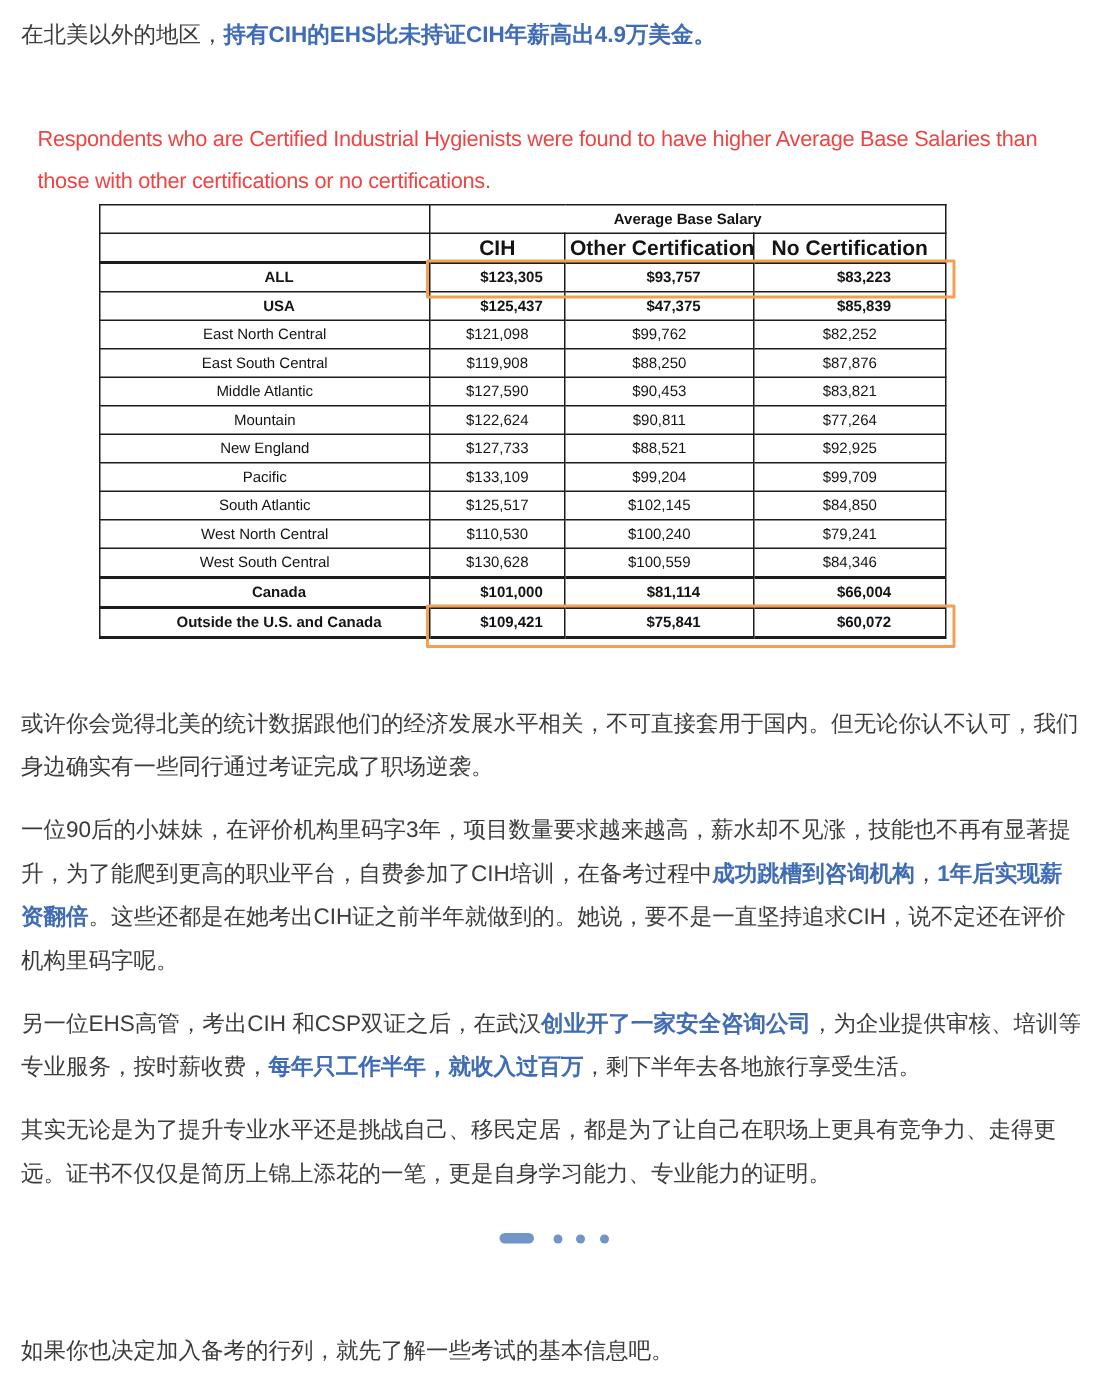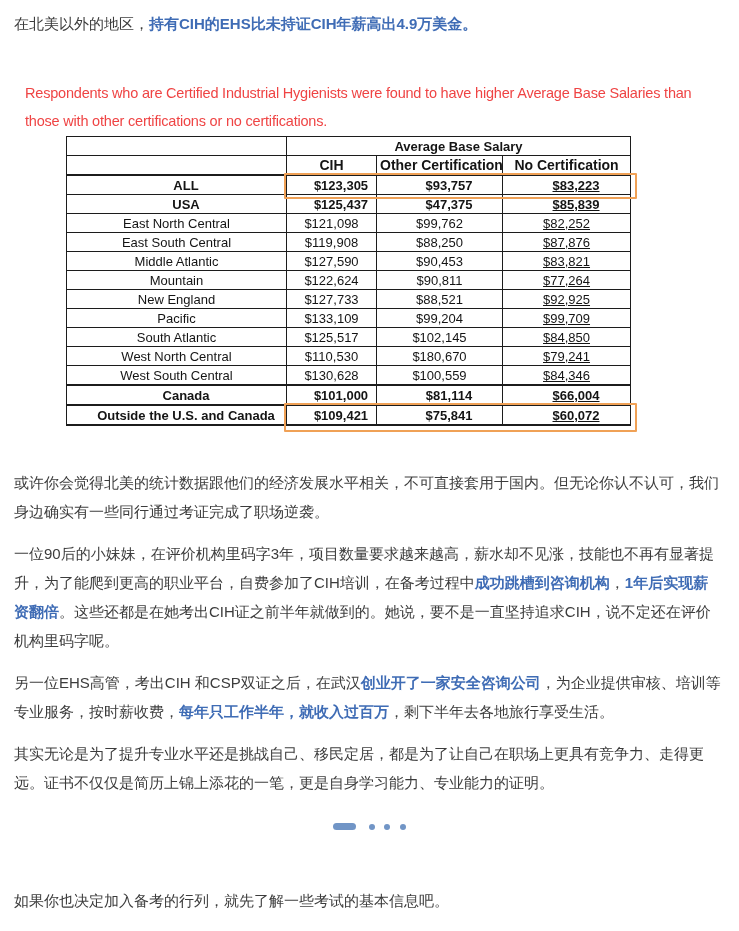--- a/index.html
+++ b/index.html
@@ -15,28 +15,28 @@
   
   .en {
     font-size:14.5px; line-height:28px; color:#ef4444;
     margin:44px 24px 0 25px; max-width:680px; letter-spacing:-0.2px;
   }
   
   .table-wrap { position:relative; margin:1px 0 0 66px; width:572px; }
   table.salary { border-collapse:collapse; table-layout:fixed; width:564px; }
   table.salary td, table.salary th {
     border:1px solid #1c1c1c; height:18px; padding:0 3px;
-    font-size:13px; color:#141414; text-align:center; vertical-align:middle;
+    font-size:10px; color:#141414; text-align:center; vertical-align:middle;
     white-space:nowrap; overflow:hidden; font-family:"Liberation Sans","DejaVu Sans",sans-serif;
   }
   table.salary th { font-weight:bold; font-size:14px; }
   td.ghost { border:none; background:transparent; }
   td.gh { font-weight:bold; font-size:14.5px; }
   td.lbl { text-align:left; border-left-width:2px; }
-  td.last { border-right-width:2px;text-decoration:underline; }
+  td.last { border-right-width:2px; }
   tr.t2 td { border-top-width:2px; }
   tr.bend td { border-bottom-width:2px; }
   tr.b td { font-weight:bold;padding-left:22px; }
   td.i0 { padding-left:10px; }
   td.i1 { padding-left:27px; }
   td.i2 { padding-left:42px; }
   .hl { position:absolute; border:2px solid #f0a156; border-radius:1px; pointer-events:none; }
   
   .divider { margin-top:24px; height:10px; text-align:center; line-height:10px; }
   .dash { display:inline-block; width:23px; height:7px; border-radius:4px; background:#7195c6; vertical-align:middle; }
@@ -125,21 +125,21 @@
           </tr>
           <tr class="">
             <td class="lbl i2">South Atlantic</td>
             <td class="val">$125,517</td>
             <td class="val">$102,145</td>
             <td class="val last">$84,850</td>
           </tr>
           <tr class="">
             <td class="lbl i2">West North Central</td>
             <td class="val">$110,530</td>
-            <td class="val">$180,670</td>
+            <td class="val">$100,240</td>
             <td class="val last">$79,241</td>
           </tr>
           <tr class="">
             <td class="lbl i2">West South Central</td>
             <td class="val">$130,628</td>
             <td class="val">$100,559</td>
             <td class="val last">$84,346</td>
           </tr>
           <tr class="b t2">
             <td class="lbl i1">Canada</td>

